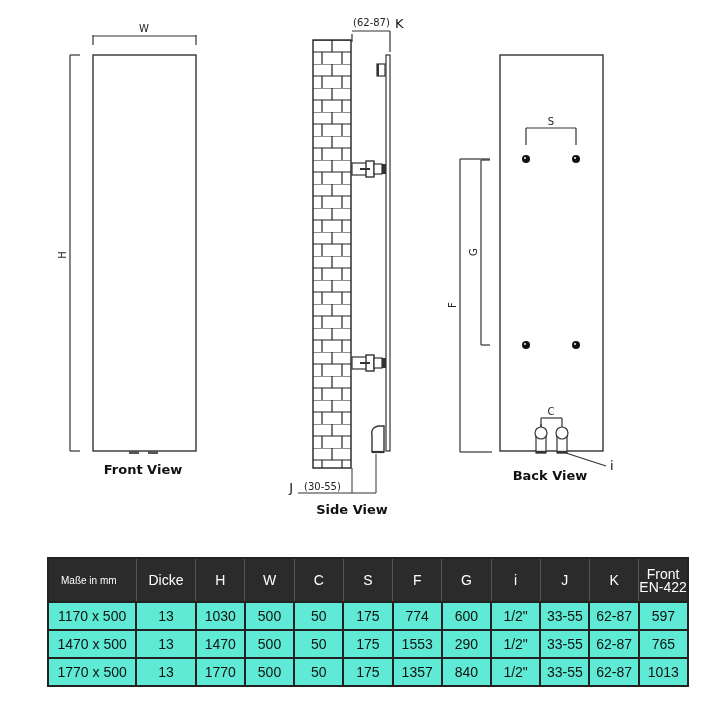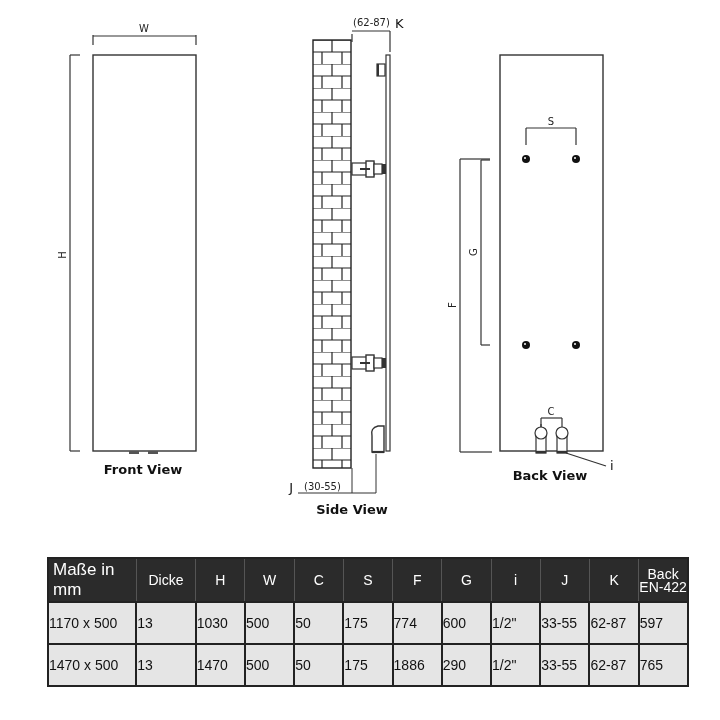--- a/index.html
+++ b/index.html
@@ -10,24 +10,24 @@
   .lbl { font-family:"DejaVu Sans", sans-serif; font-size:13px; font-weight:bold; fill:#111; }
   .big { font-family:"DejaVu Sans", sans-serif; font-size:13px; fill:#111; }
   table.spec {
     position:absolute; left:47px; top:557px; width:642px; height:130px;
     border-collapse:collapse; border:2px solid #222; table-layout:fixed;
   }
   table.spec th {
     background:#2b2b2b; color:#fff; font-weight:normal; font-size:14px;
     border:1px solid #555; height:42px; padding:0; text-align:center;
   }
-  table.spec th.first { text-align:left; padding-left:4px; font-size:17px;margin-top:10px; }
+  table.spec th.first { text-align:left; padding-left:12px; font-size:10px;margin-top:10px; }
   table.spec td {
-    background:#e5e5e5; color:#111; font-size:14px; border:2px solid #222;
-    height:26px; text-align:left; padding:0;
+    background:#5eead4; color:#111; font-size:14px; border:2px solid #222;
+    height:26px; text-align:center; padding:0;
   }
   .watt-main { display:block; font-size:14px; line-height:15px; }
   .watt-sub { display:block; font-size:14px; line-height:11px; }
 </style>
 </head>
 <body>
 
 <svg id="drawing" viewBox="0 0 720 540" xmlns="http://www.w3.org/2000/svg">
   <defs>
     <pattern id="bricks" x="313" y="40" width="38" height="24" patternUnits="userSpaceOnUse">
@@ -173,21 +173,21 @@
       <th>H</th>
       <th>W</th>
       <th>C</th>
       <th>S</th>
       <th>F</th>
       <th>G</th>
       <th>i</th>
       <th>J</th>
       <th>K</th>
       <th>
-        <span class="watt-main">Back</span>
+        <span class="watt-main">Front</span>
         <span class="watt-sub">EN-422</span>
       </th>
     </tr>
   </thead>
   <tbody>
     <tr>
       <td>1170 x 500</td>
       <td>13</td>
       <td>1030</td>
       <td>500</td>
@@ -200,21 +200,35 @@
       <td>62-87</td>
       <td>597</td>
     </tr>
     <tr>
       <td>1470 x 500</td>
       <td>13</td>
       <td>1470</td>
       <td>500</td>
       <td>50</td>
       <td>175</td>
-      <td>1886</td>
+      <td>1553</td>
       <td>290</td>
       <td>1/2"</td>
       <td>33-55</td>
       <td>62-87</td>
       <td>765</td>
     </tr>
+    <tr>
+      <td>1770 x 500</td>
+      <td>13</td>
+      <td>1770</td>
+      <td>500</td>
+      <td>50</td>
+      <td>175</td>
+      <td>1357</td>
+      <td>840</td>
+      <td>1/2"</td>
+      <td>33-55</td>
+      <td>62-87</td>
+      <td>1013</td>
+    </tr>
   </tbody>
 </table>
 
 </body></html>

